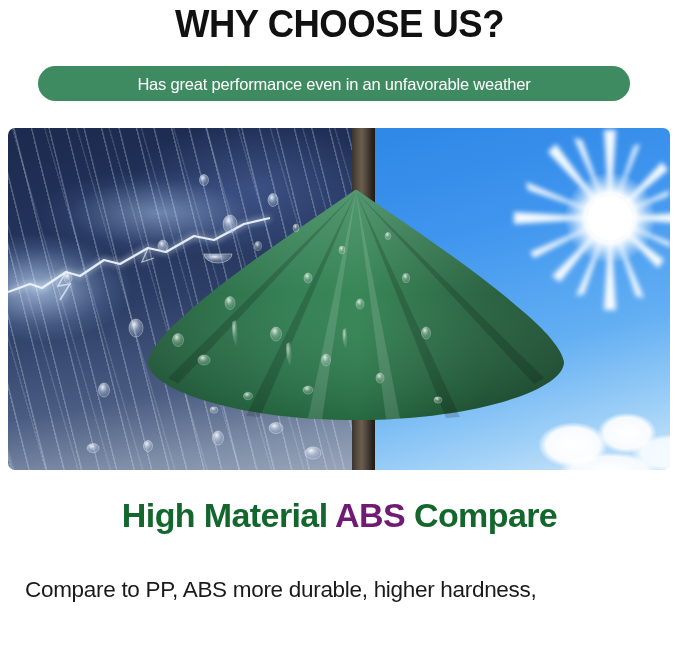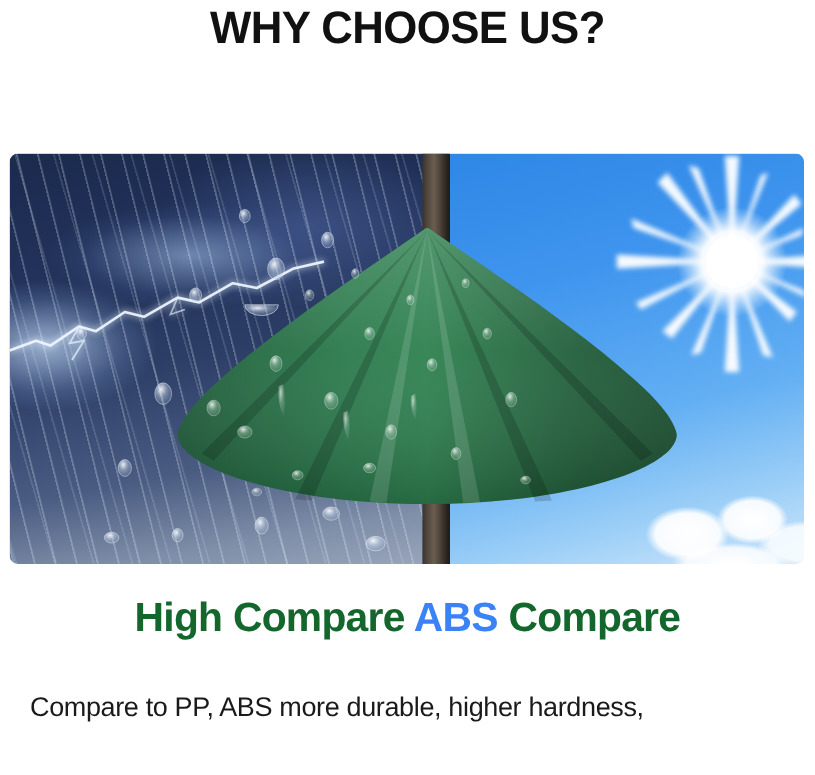--- a/index.html
+++ b/index.html
@@ -166,21 +166,21 @@
     top: 494px;
     width: 679px;
     text-align: center;
     font-size: 34px;
     line-height: 42px;
     font-weight: 700;
     letter-spacing: -0.6px;
     font-family: "Liberation Sans", sans-serif;
   }
   .mt-green { color: #13672d; }
-  .mt-red   { color: #3b82f6; }
+  .mt-red   { color: #701a75; }
 
   
   .body-copy {
     position: absolute;
     left: 25px;
     top: 572px;
     width: 636px;
     font-size: 22.5px;
     line-height: 35px;
     font-weight: 400;
@@ -189,20 +189,23 @@
     font-family: "Liberation Sans", sans-serif;
   }
 </style>
 </head>
 <body>
 
 <div class="page">
 
   <div class="headline">WHY CHOOSE US?</div>
 
+  <div class="pill">
+    <span class="pill-text">Has great performance even in an unfavorable weather</span>
+  </div>
 
   <div class="photo">
 
     <div class="storm">
       <div class="rain"></div>
 
       <svg class="lightning" viewBox="0 0 290 130" preserveAspectRatio="none">
         <defs>
           <filter id="boltglow" x="-40%" y="-60%" width="180%" height="220%">
             <feGaussianBlur stdDeviation="3.2" result="b"></feGaussianBlur>
@@ -363,20 +366,20 @@
         <g fill="url(#dropg2)" opacity="0.8">
           <path d="M228 192 q3 18 0 26 q-5 -10 -4 -24 z"></path>
           <path d="M282 214 q3 16 0 24 q-5 -9 -4 -22 z"></path>
           <path d="M338 200 q2.5 14 0 21 q-4.5 -8 -3.5 -19 z"></path>
         </g>
       </svg>
     </div>
   </div>
 
   <div class="material-title">
-    <span class="mt-green">High Compare </span><span class="mt-red">ABS</span><span class="mt-green"> Compare</span>
+    <span class="mt-green">High Material </span><span class="mt-red">ABS</span><span class="mt-green"> Compare</span>
   </div>
 
   <div class="body-copy">
     <div>Compare to PP, ABS more durable, higher hardness,</div>
   </div>
 
 </div>
 
 </body></html>

